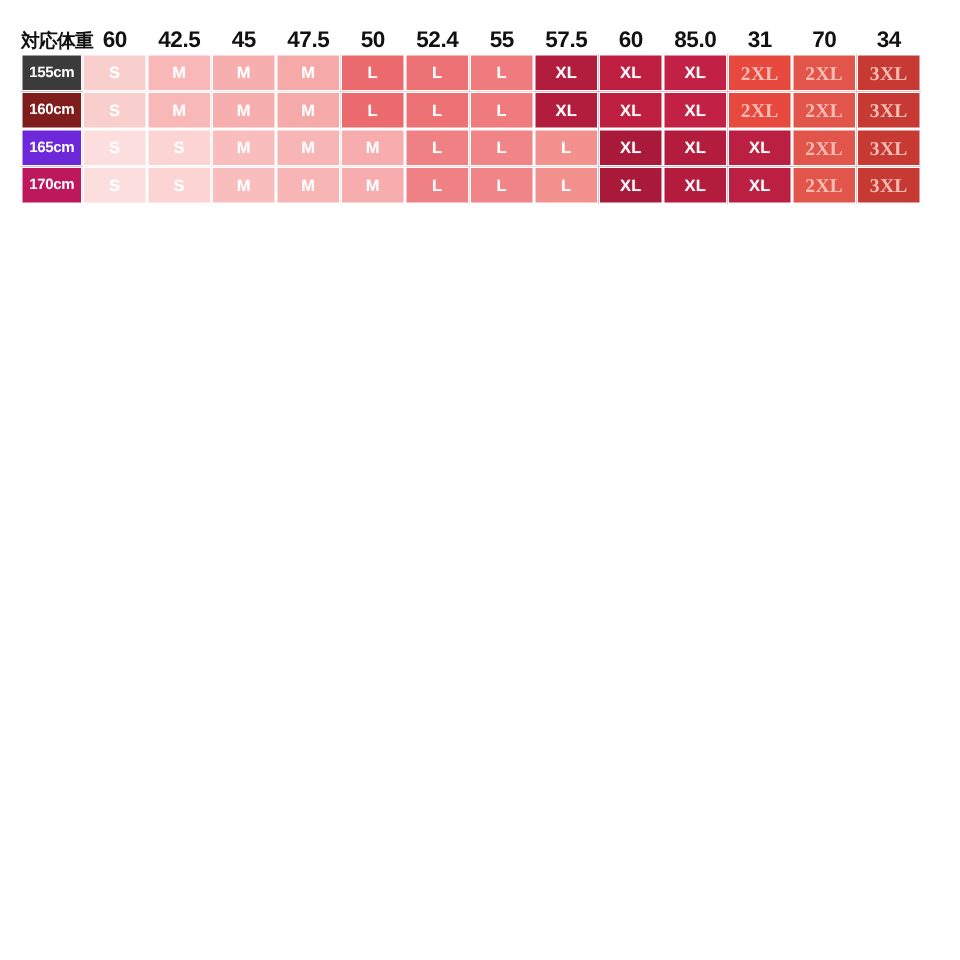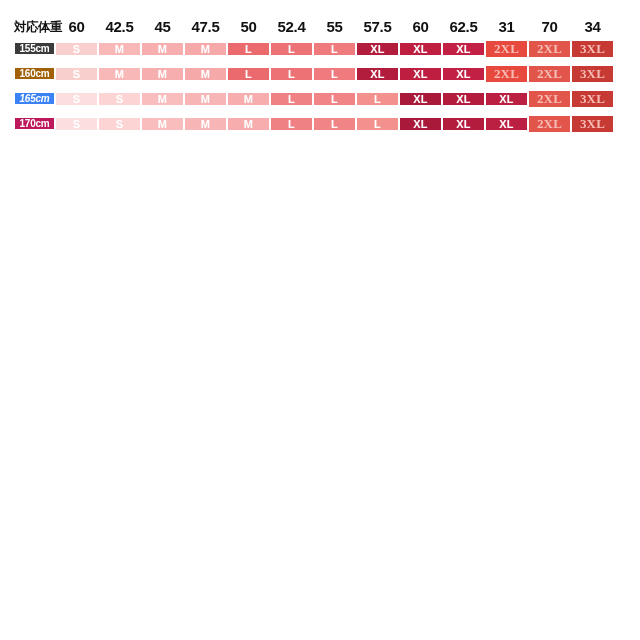--- a/index.html
+++ b/index.html
@@ -57,21 +57,20 @@
 
   
   .grid {
     position: absolute;
     left: 14px;
     top: 36px;
   }
   .grid-row {
     display: flex;
     height: 25px;
-    align-items: center;
   }
   .row-label {
     flex: 0 0 41px;
     width: 41px;
     background: #3b3b3b;
     color: #ffffff;
     font-size: 10px;
     font-weight: 700;
     display: flex;
     align-items: center;
@@ -111,21 +110,21 @@
     <div class="corner-label">対応体重</div>
     <div class="weight-head">60</div>
     <div class="weight-head">42.5</div>
     <div class="weight-head">45</div>
     <div class="weight-head">47.5</div>
     <div class="weight-head">50</div>
     <div class="weight-head">52.4</div>
     <div class="weight-head">55</div>
     <div class="weight-head">57.5</div>
     <div class="weight-head">60</div>
-    <div class="weight-head">62.5</div>
+    <div class="weight-head">85.0</div>
     <div class="weight-head">31</div>
     <div class="weight-head">70</div>
     <div class="weight-head">34</div>
   </div>
 
   <div class="grid">
 
     <div class="grid-row">
       <div class="row-label" style="background-color: rgb(59, 59, 59);">155cm</div>
       <div class="cell" style="background-color: rgb(249, 207, 205);">S</div>
@@ -137,38 +136,38 @@
       <div class="cell" style="background-color: rgb(239, 123, 126);">L</div>
       <div class="cell" style="background-color: rgb(178, 28, 61);">XL</div>
       <div class="cell" style="background-color: rgb(190, 31, 65);">XL</div>
       <div class="cell" style="background-color: rgb(194, 33, 69);">XL</div>
       <div class="cell serifish" style="background-color: rgb(232, 73, 63);">2XL</div>
       <div class="cell serifish" style="background-color: rgb(225, 85, 74);">2XL</div>
       <div class="cell serifish" style="background-color: rgb(198, 58, 51);">3XL</div>
     </div>
 
     <div class="grid-row">
-      <div class="row-label" style="background-color: #a16207;">160cm</div>
+      <div class="row-label" style="background-color: #7f1d1d;">160cm</div>
       <div class="cell" style="background-color: rgb(249, 207, 205);">S</div>
       <div class="cell" style="background-color: rgb(249, 184, 184);">M</div>
       <div class="cell" style="background-color: rgb(247, 174, 174);">M</div>
       <div class="cell" style="background-color: rgb(246, 169, 169);">M</div>
       <div class="cell" style="background-color: rgb(234, 106, 109);">L</div>
       <div class="cell" style="background-color: rgb(236, 114, 117);">L</div>
       <div class="cell" style="background-color: rgb(239, 123, 126);">L</div>
       <div class="cell" style="background-color: rgb(178, 28, 61);">XL</div>
       <div class="cell" style="background-color: rgb(190, 31, 65);">XL</div>
       <div class="cell" style="background-color: rgb(194, 33, 69);">XL</div>
       <div class="cell serifish" style="background-color: rgb(232, 73, 63);">2XL</div>
       <div class="cell serifish" style="background-color: rgb(225, 85, 74);">2XL</div>
       <div class="cell serifish" style="background-color: rgb(198, 58, 51);">3XL</div>
     </div>
 
     <div class="grid-row">
-      <div class="row-label" style="background-color: #3b82f6; font-style: italic;">165cm</div>
+      <div class="row-label" style="background-color: #6d28d9;">165cm</div>
       <div class="cell" style="background-color: rgb(251, 222, 221);">S</div>
       <div class="cell" style="background-color: rgb(251, 212, 211);">S</div>
       <div class="cell" style="background-color: rgb(249, 189, 189);">M</div>
       <div class="cell" style="background-color: rgb(248, 181, 181);">M</div>
       <div class="cell" style="background-color: rgb(247, 173, 173);">M</div>
       <div class="cell" style="background-color: rgb(239, 129, 132);">L</div>
       <div class="cell" style="background-color: rgb(240, 132, 135);">L</div>
       <div class="cell" style="background-color: rgb(243, 145, 143);">L</div>
       <div class="cell" style="background-color: rgb(169, 25, 58);">XL</div>
       <div class="cell" style="background-color: rgb(180, 28, 62);">XL</div>

